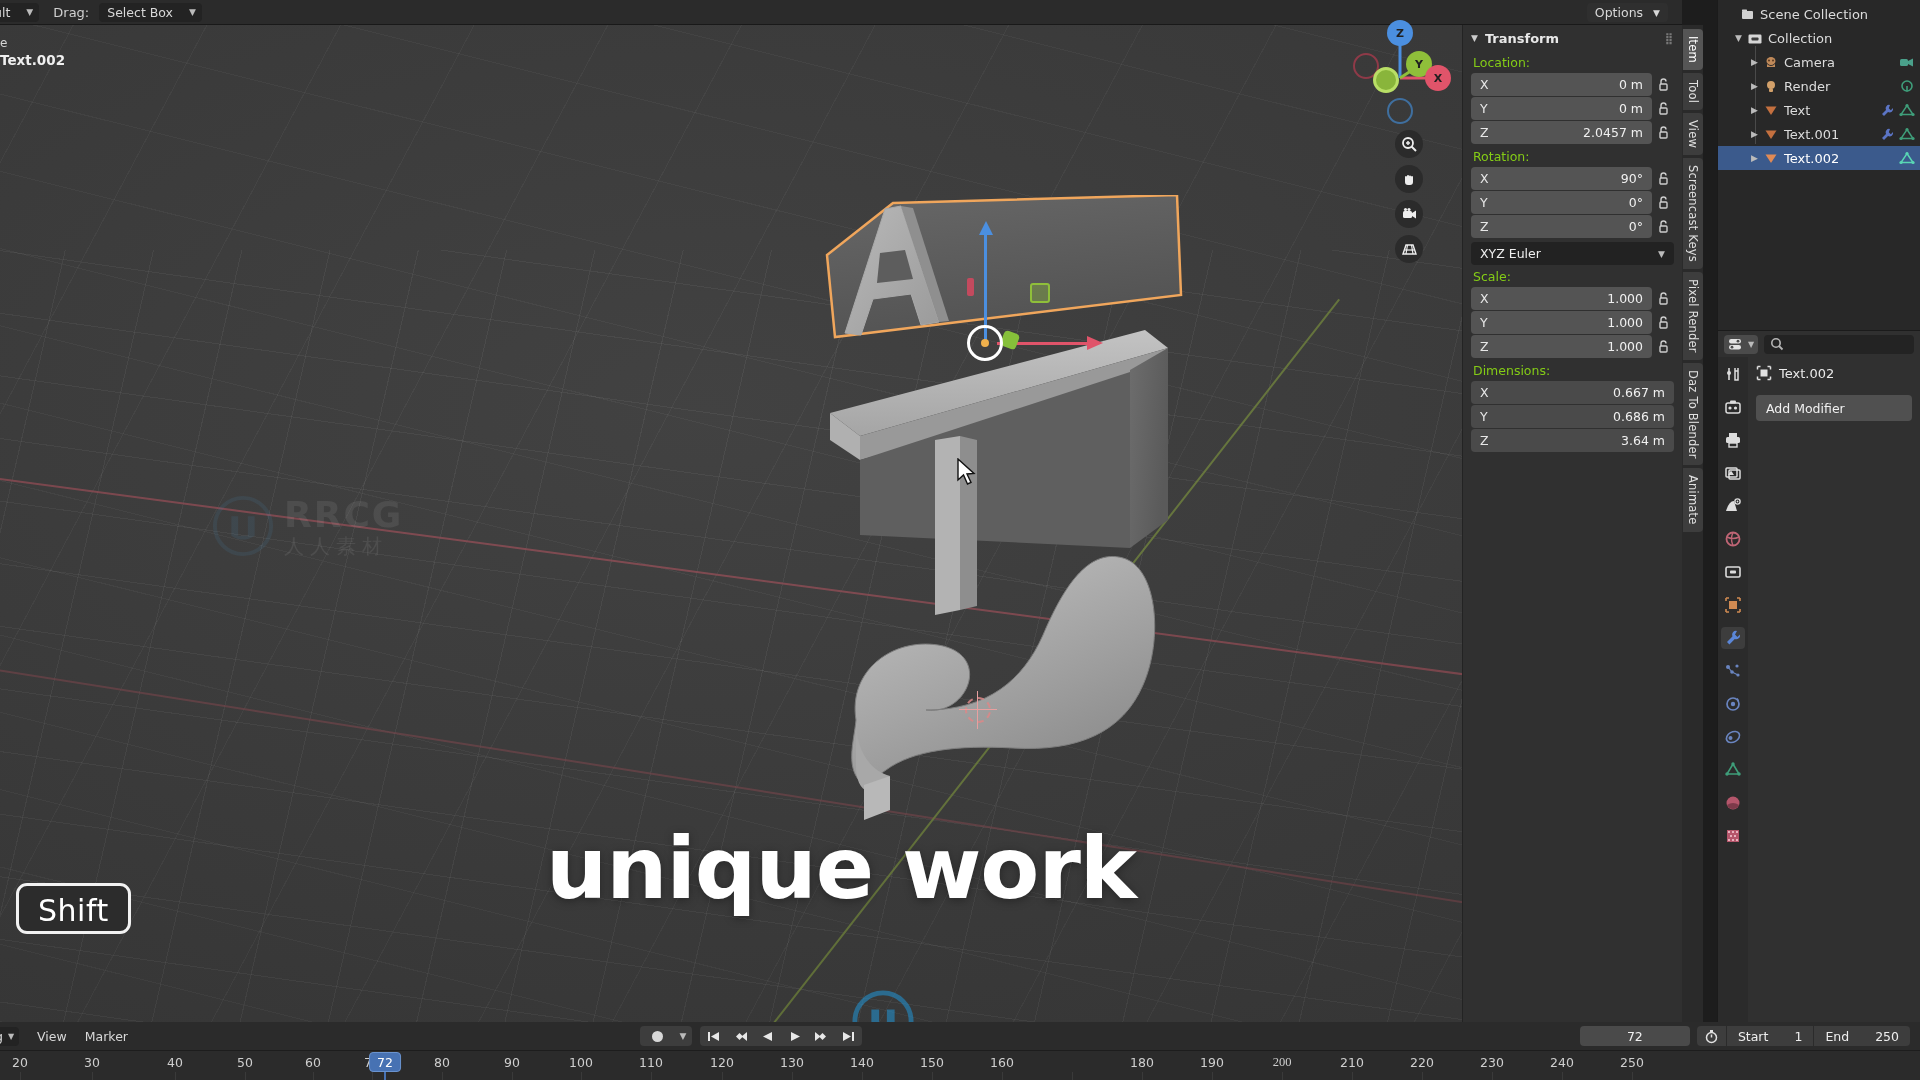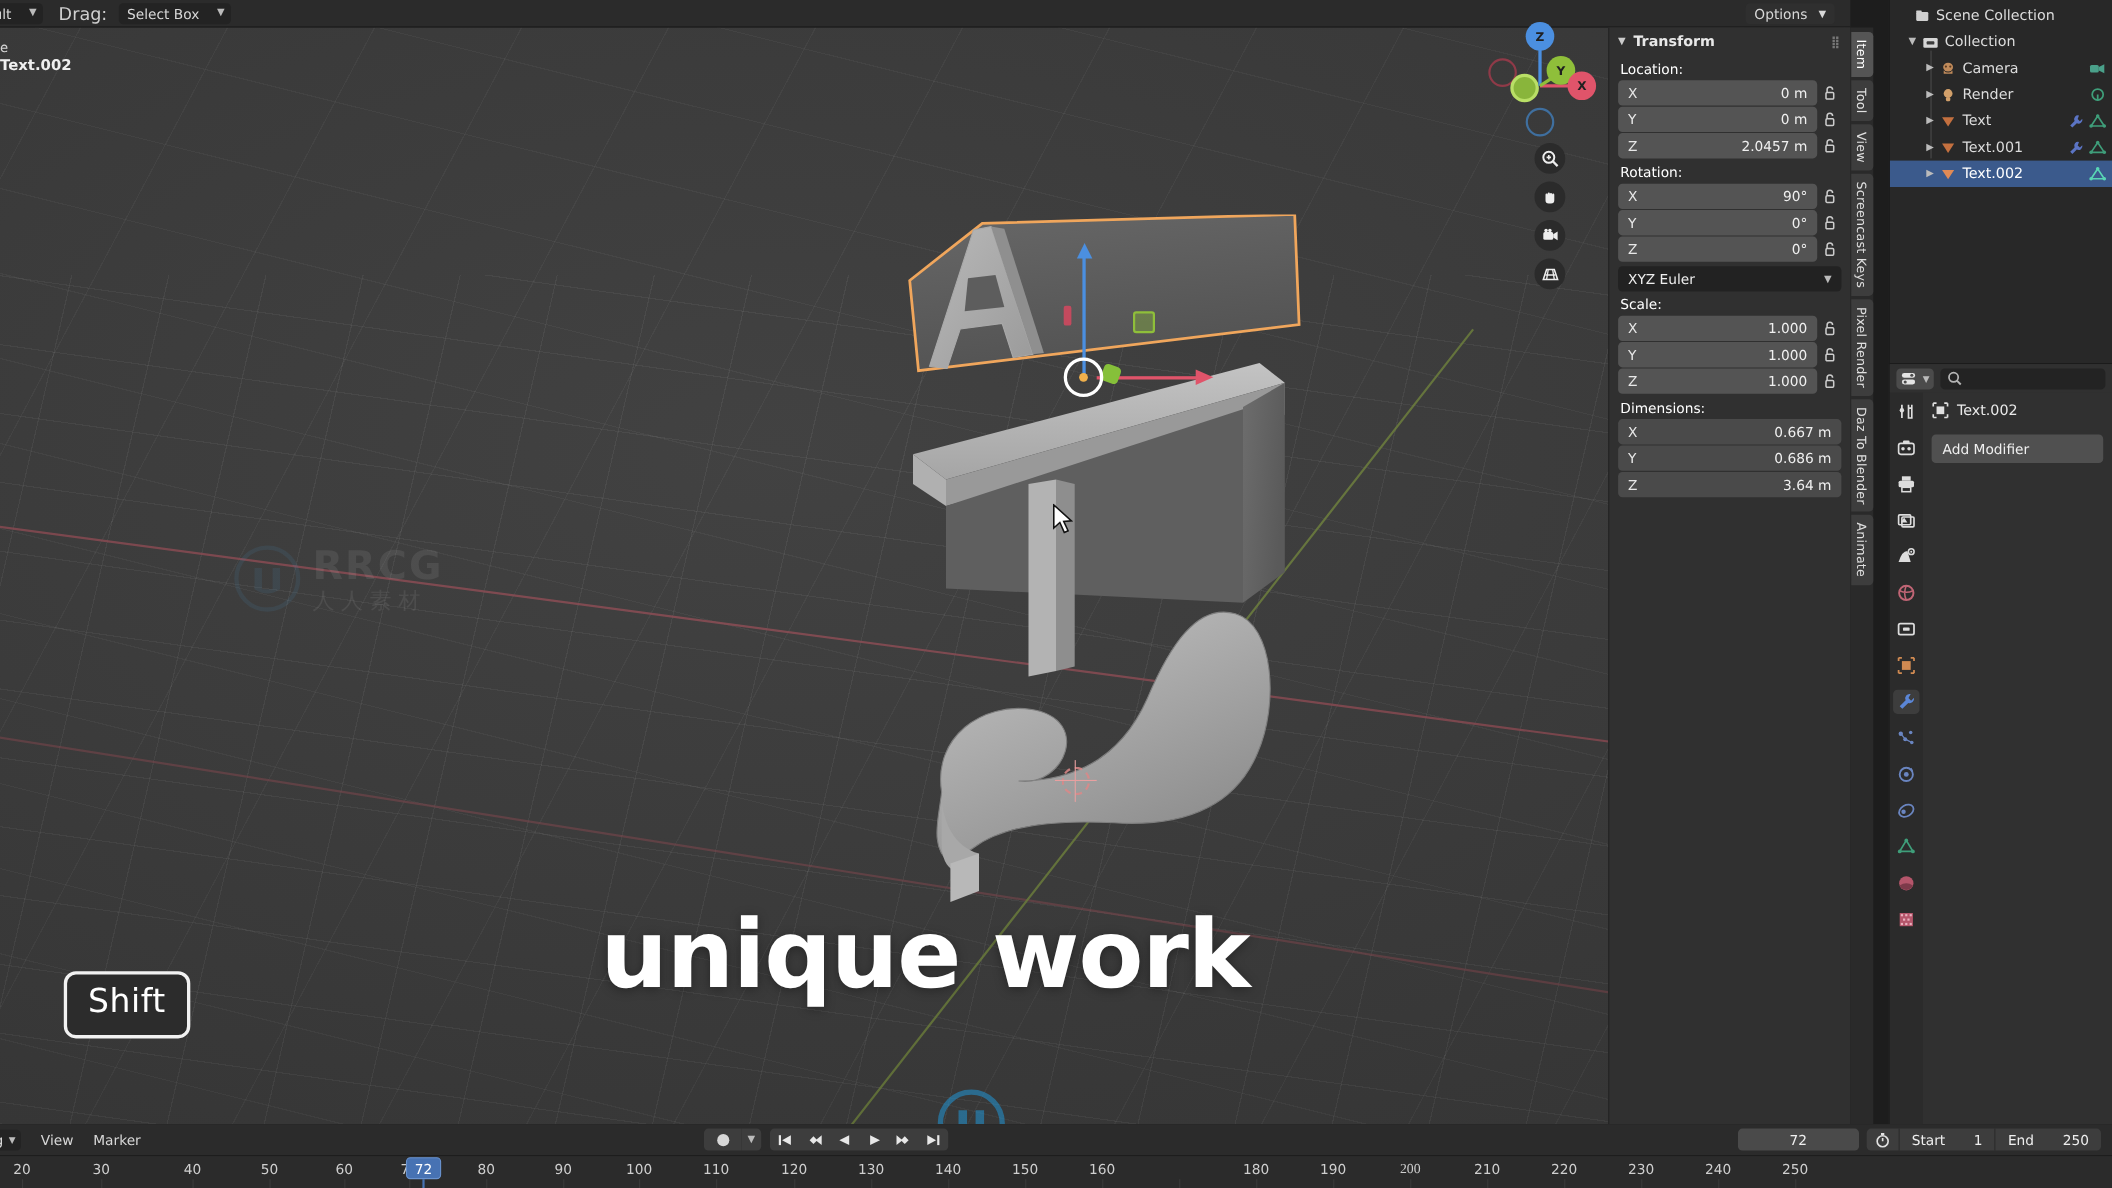--- a/index.html
+++ b/index.html
@@ -120,24 +120,23 @@
   }
   .wm-text .small {
     font-size: 20px; letter-spacing: 6px; color: #cfcfcf; margin-top: 3px;
   }
 
   
   .shift-badge {
     position: absolute; left: 16px; top: 883px;
     border: 3px solid #f2f2f2; border-radius: 11px;
     background: #2c2c2c;
-    padding: 7px 19px 13px;
+    padding: 7px 19px 3px;
     font-size: 30px; font-weight: 500; color: #fff;
     letter-spacing: .5px;
-    margin-left: 42px;
   }
 
   
   .caption {
     position: absolute; left: 0; top: 820px; width: 1682px;
     text-align: center; color: #fff;
     font-family: "DejaVu Sans", sans-serif;
     font-size: 86px; font-weight: bold; line-height: 1.12;
     letter-spacing: -1px;
     text-shadow: 0 2px 10px rgba(0,0,0,.35);
@@ -149,21 +148,21 @@
     position: absolute; left: 0; top: 0; width: 1682px; height: 25px;
     background: #2b2b2b; display: flex; align-items: center; gap: 0;
     border-bottom: 1px solid #191919;
   }
   .hdr-combo {
     background: #232323; border-radius: 4px; height: 19px;
     display: flex; align-items: center; padding: 0 6px 0 8px;
     color: #d8d8d8; font-size: 12.5px; margin-left: -26px;
   }
   .hdr-combo .chev { margin-left: 16px; font-size: 9px; color: #bbb; }
-  .hdr-label { margin-left: 14px; color: #d0d0d0; font-size: 16px; }
+  .hdr-label { margin-left: 14px; color: #d0d0d0; font-size: 13px; }
   .hdr-opt-right {
     position: absolute; right: 14px; top: 3px;
     background: #2f2f2f; border-radius: 4px; height: 19px;
     display: flex; align-items: center; padding: 0 8px;
     color: #d8d8d8; font-size: 12.5px;
   }
   .hdr-opt-right .chev { margin-left: 10px; font-size: 9px; }
 
   
   .vp-objname {
@@ -198,21 +197,21 @@
   #npanel {
     position: absolute; left: 1462px; top: 25px; width: 220px; height: 997px;
     background: #303030; border-left: 1px solid #232323;
   }
   .np-head {
     display: flex; align-items: center; height: 26px; padding: 0 8px;
     font-size: 13px; font-weight: bold; color: #e8e8e8;
   }
   .np-head .tri { font-size: 9px; margin-right: 7px; color: #ccc; }
   .np-grip { margin-left: auto; color: #777; font-size: 11px; letter-spacing: 1px; }
-  .np-section-label { padding: 4px 10px 3px; font-size: 12.5px; color: #ffffff; }
+  .np-section-label { padding: 4px 10px 3px; font-size: 12.5px; color: #84cc16; }
   .np-rows { padding: 0 8px; }
   .np-row {
     display: flex; align-items: center; height: 23px; margin-bottom: 1px;
   }
   .np-field {
     flex: 1; height: 23px; background: #545454; border-radius: 4px;
     display: flex; align-items: center; padding: 0 9px;
     font-size: 12.5px; color: #f0f0f0;
   }
   .np-field .k { opacity: .95; }

